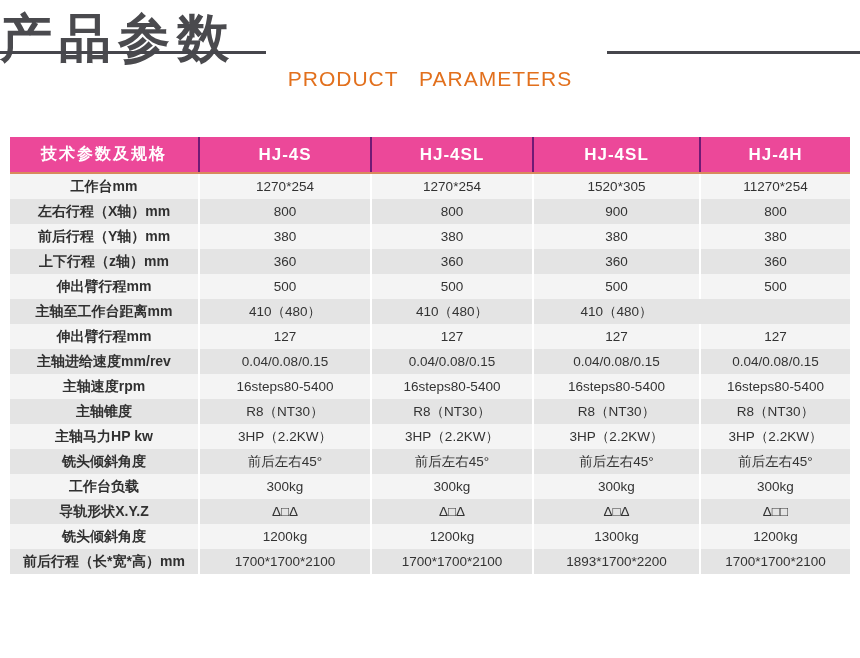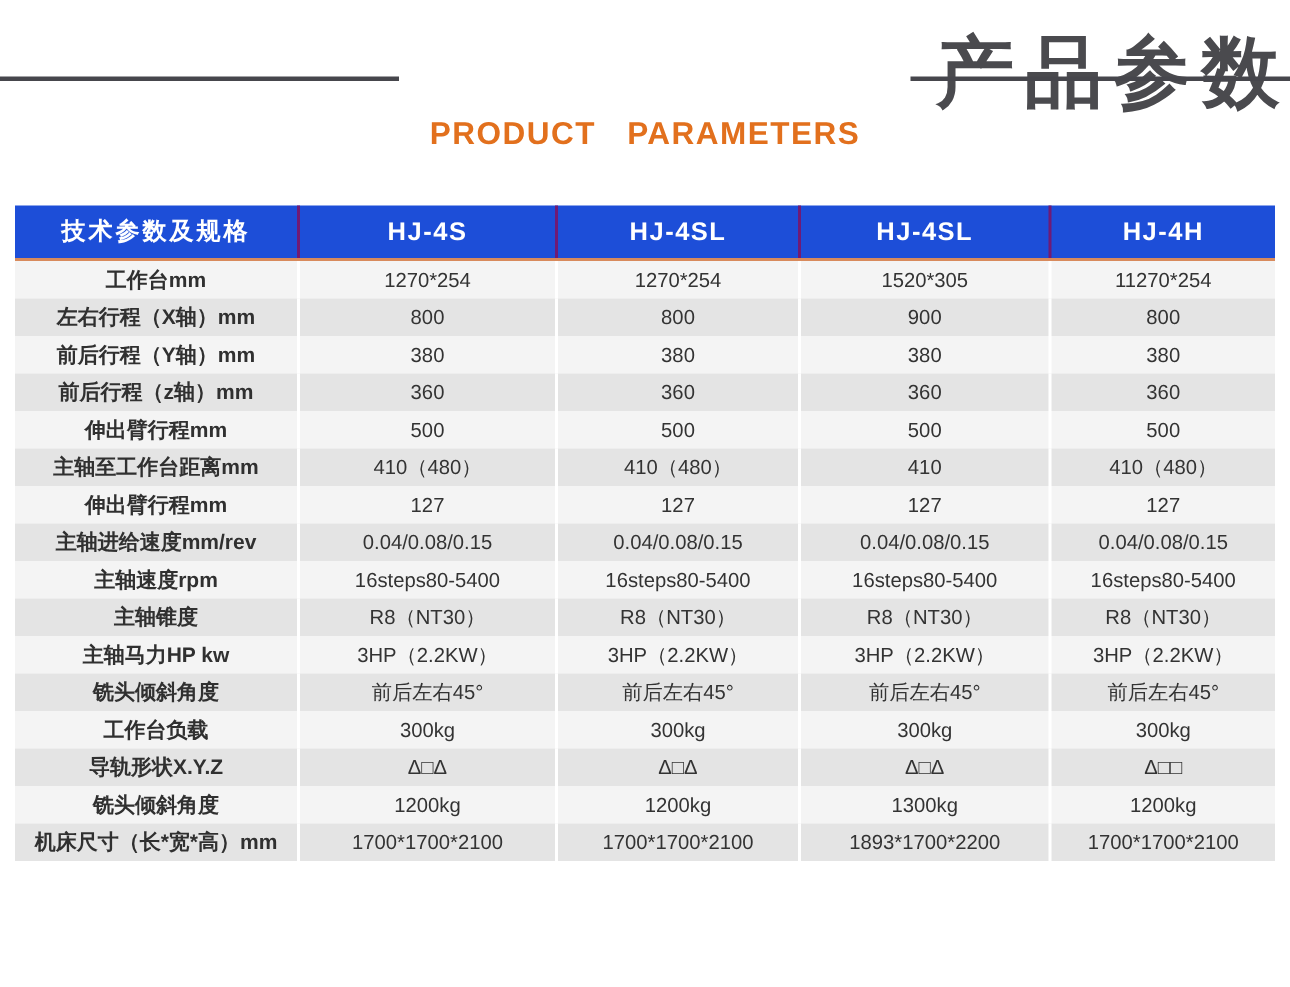--- a/index.html
+++ b/index.html
@@ -13,47 +13,47 @@
 
   
   .title-wrap { position: relative; height: 137px; }
   .rule {
     position: absolute; top: 51px; height: 3px;
     background: #46464c;
   }
   .rule-left  { left: 0;  width: 266px; }
   .rule-right { right: 0; width: 253px; }
   .page-title {
-    text-align: right;
-    padding-top: 21px;
+    text-align: left;
+    padding-top: 10px;
     font-size: 52px;
     line-height: 1.08;
     font-weight: bold;
     color: #4a4a4e;
     letter-spacing: 7px;
   }
   .page-subtitle {
     text-align: center;
     margin-top: 1px;
     font-size: 21px;
-    font-weight: bold;
+    font-weight: normal;
     color: #e2701d;
     letter-spacing: 1px;
     word-spacing: 14px;
     font-stretch: condensed;
   }
 
   
   .spec-table { width: 840px; margin: 0 auto; }
   .grid-row {
     display: grid;
     grid-template-columns: 188px 172px 162px 167px 151px;
   }
   .thead {
-    background: #1d4ed8;
+    background: #ec4899;
     height: 37px;
     border-bottom: 2px solid #d88a5c;
   }
   .thead .cell {
     display: flex; align-items: center; justify-content: center;
     color: #ffffff;
     font-weight: bold;
     font-size: 17px;
     letter-spacing: 1px;
     border-left: 2px solid #701a75;
@@ -114,40 +114,39 @@
 
   <div class="grid-row">
     <div class="cell">前后行程（Y轴）mm</div>
     <div class="cell">380</div>
     <div class="cell">380</div>
     <div class="cell">380</div>
     <div class="cell">380</div>
   </div>
 
   <div class="grid-row">
-    <div class="cell">前后行程（z轴）mm</div>
+    <div class="cell">上下行程（z轴）mm</div>
     <div class="cell">360</div>
     <div class="cell">360</div>
     <div class="cell">360</div>
     <div class="cell">360</div>
   </div>
 
   <div class="grid-row">
     <div class="cell">伸出臂行程mm</div>
     <div class="cell">500</div>
     <div class="cell">500</div>
     <div class="cell">500</div>
     <div class="cell">500</div>
   </div>
 
   <div class="grid-row">
     <div class="cell">主轴至工作台距离mm</div>
     <div class="cell">410（480）</div>
     <div class="cell">410（480）</div>
-    <div class="cell">410</div>
     <div class="cell">410（480）</div>
   </div>
 
   <div class="grid-row">
     <div class="cell">伸出臂行程mm</div>
     <div class="cell">127</div>
     <div class="cell">127</div>
     <div class="cell">127</div>
     <div class="cell">127</div>
   </div>
@@ -210,20 +209,20 @@
 
   <div class="grid-row">
     <div class="cell">铣头倾斜角度</div>
     <div class="cell">1200kg</div>
     <div class="cell">1200kg</div>
     <div class="cell">1300kg</div>
     <div class="cell">1200kg</div>
   </div>
 
   <div class="grid-row">
-    <div class="cell">机床尺寸（长*宽*高）mm</div>
+    <div class="cell">前后行程（长*宽*高）mm</div>
     <div class="cell">1700*1700*2100</div>
     <div class="cell">1700*1700*2100</div>
     <div class="cell">1893*1700*2200</div>
     <div class="cell">1700*1700*2100</div>
   </div>
 </div>
 </div>
 
 </body></html>

